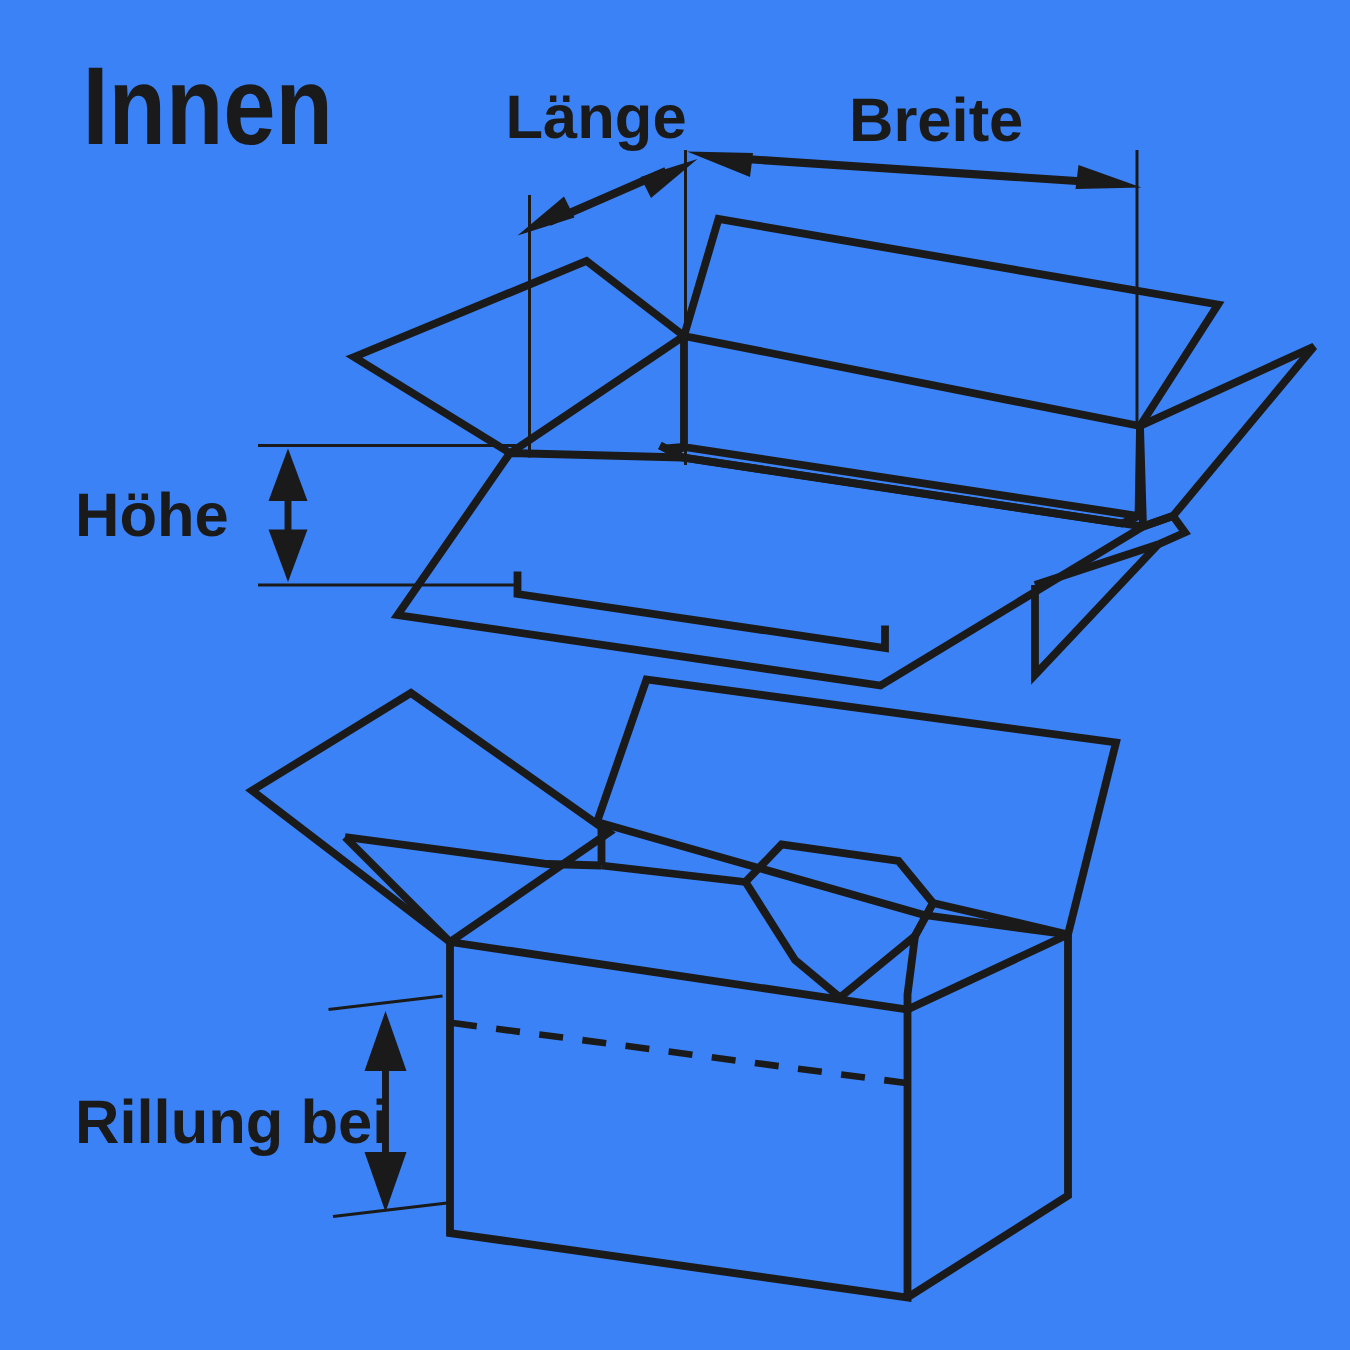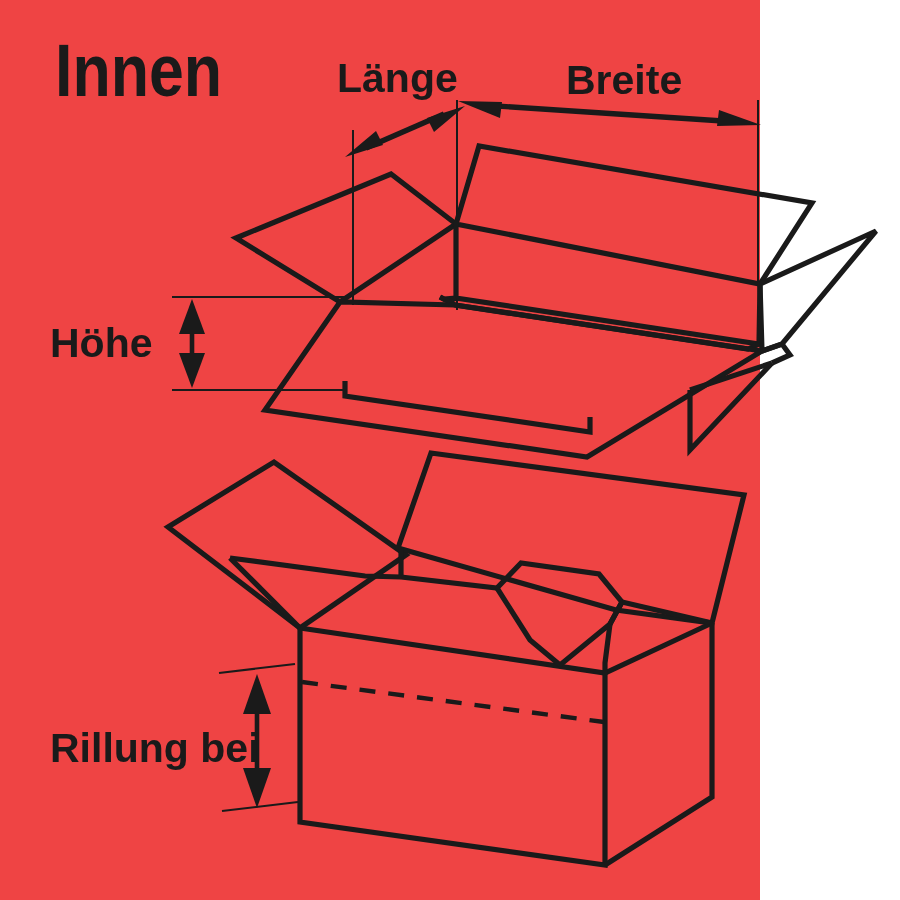--- a/index.html
+++ b/index.html
@@ -8,23 +8,23 @@
     background: #ffffff;
   }
   body {
     width: 900px;
     height: 900px;
     font-family: "Liberation Sans", sans-serif;
     overflow: hidden;
   }
   #diagram-root {
     position: relative;
-    width: 760px;
+    width: 900px;
     height: 900px;
-    background: #ef4444;
+    background: #3b82f6;
   }
   svg.canvas {
     position: absolute;
     top: 0;
     left: 0;
     width: 900px;
     height: 900px;
     display: block;
   }
   .label-text {

